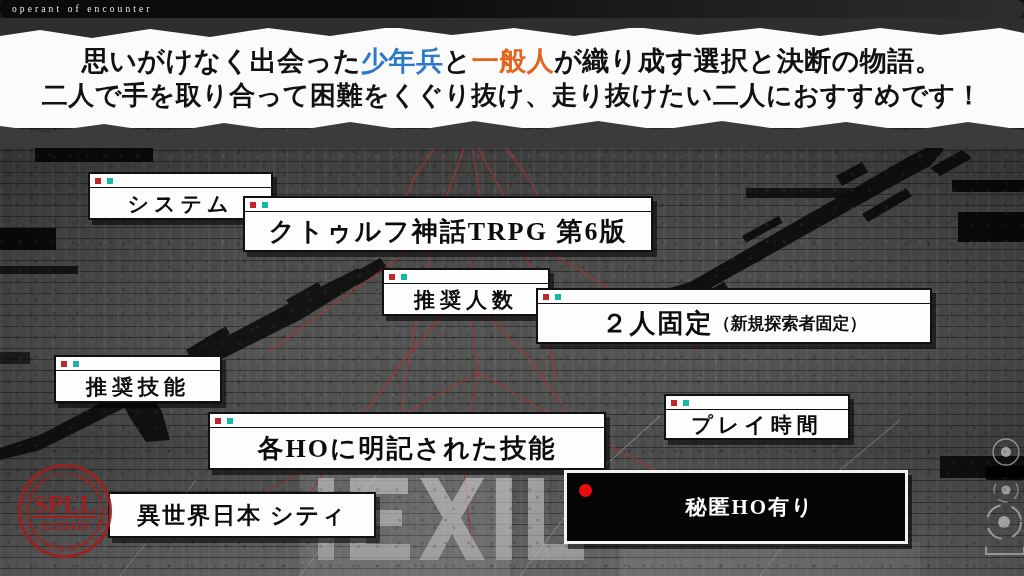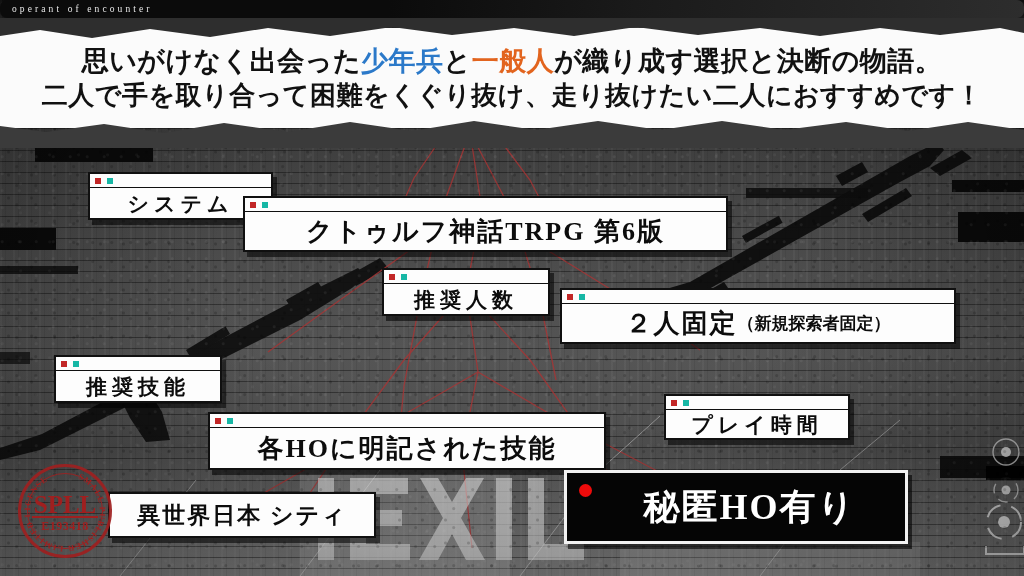--- a/index.html
+++ b/index.html
@@ -141,21 +141,21 @@
     box-sizing:border-box;
   }
   .box-dark .dot-circ{
     position:absolute;left:12px;top:11px;
     width:13px;height:13px;border-radius:50%;
     background:#ee0b0b;
   }
   .box-dark .body{
     display:flex;align-items:center;justify-content:center;
     height:100%;
-    color:#fff;font-weight:700;font-size:36px;letter-spacing:2px;
+    color:#fff;font-weight:700;font-size:21px;letter-spacing:2px;
     font-family:"Liberation Serif","DejaVu Serif",serif;
     white-space:nowrap;
     margin-left:28px;
   }
 
   
   .spll{
     position:absolute;left:18px;top:464px;width:94px;height:94px;
   }
   .spll .ring{
@@ -292,36 +292,36 @@
     <span class="l2">二人で手を取り合って困難をくぐり抜け、走り抜けたい二人におすすめです！</span>
   </div>
 
   <div class="box lbl" style="left:88px;top:172px;width:185px;height:48px;">
     <div class="bar">
       <i class="dot-sq dot-red"></i>
       <i class="dot-sq dot-teal"></i>
     </div>
     <div class="body">システム</div>
   </div>
-  <div class="box val" style="left:243px;top:196px;width:485px;height:56px;">
+  <div class="box val" style="left:243px;top:196px;width:410px;height:56px;">
     <div class="bar">
       <i class="dot-sq dot-red"></i>
       <i class="dot-sq dot-teal"></i>
     </div>
     <div class="body">クトゥルフ神話TRPG 第6版</div>
   </div>
 
   <div class="box lbl" style="left:382px;top:268px;width:168px;height:48px;">
     <div class="bar">
       <i class="dot-sq dot-red"></i>
       <i class="dot-sq dot-teal"></i>
     </div>
     <div class="body">推奨人数</div>
   </div>
-  <div class="box val" style="left:536px;top:288px;width:396px;height:56px;margin-left:24px;">
+  <div class="box val" style="left:536px;top:288px;width:396px;height:56px;">
     <div class="bar">
       <i class="dot-sq dot-red"></i>
       <i class="dot-sq dot-teal"></i>
     </div>
     <div class="body">
         <span>２人固定</span>
         <span class="small">（新規探索者固定）</span>
       </div>
   </div>
 

